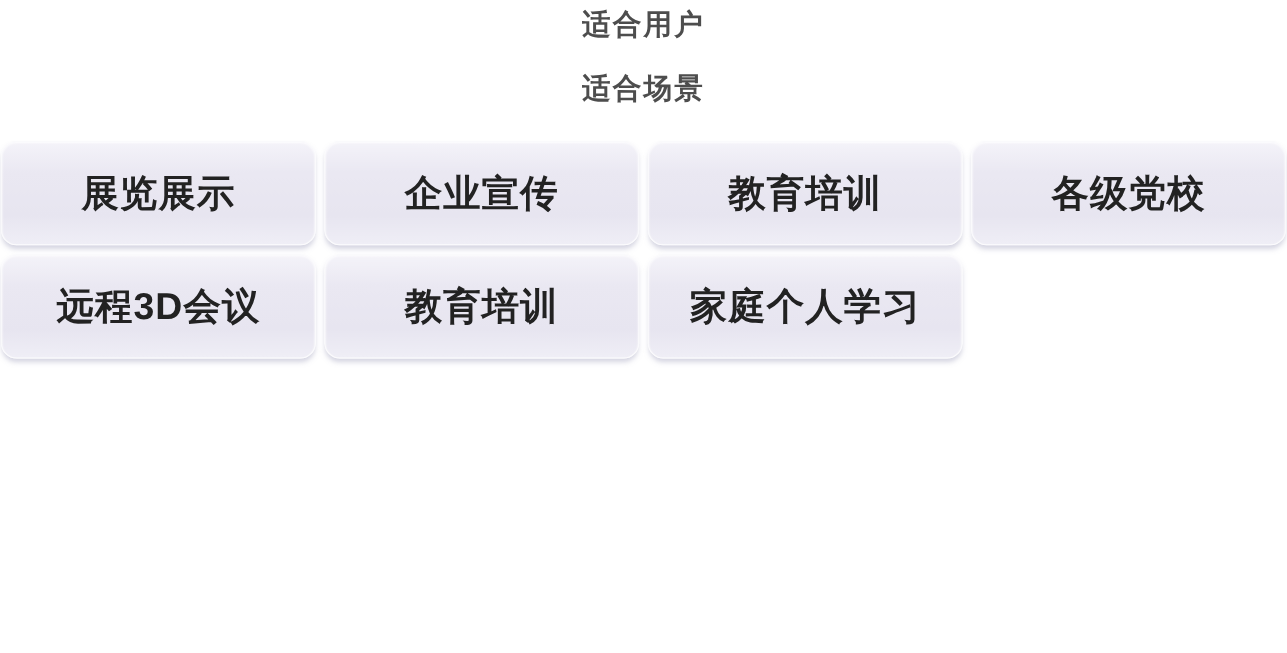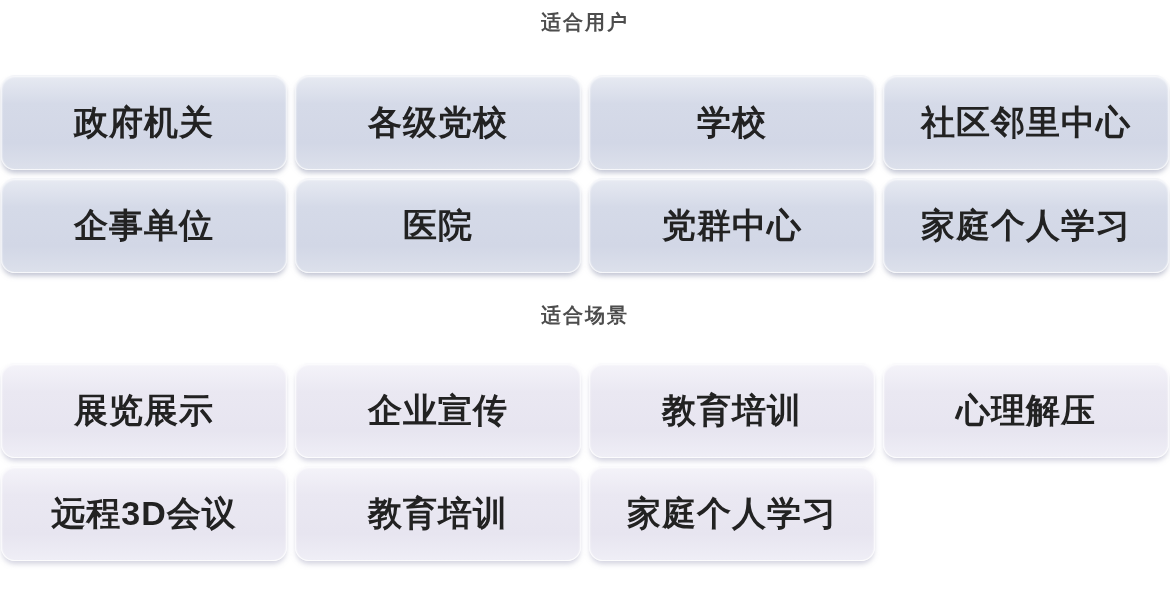--- a/index.html
+++ b/index.html
@@ -10,21 +10,21 @@
     height: 594px;
     overflow: hidden;
     font-family: "Liberation Sans", "DejaVu Sans", sans-serif;
   }
   .page {
     width: 1168px;
     margin: 0 auto;
   }
   .section-title {
     text-align: center;
-    font-size: 20px;
+    font-size: 26px;
     line-height: 32px;
     font-weight: 700;
     color: #4d4d4d;
     letter-spacing: 2px;
   }
   .section-title.first { margin-top: 6px; }
   .section-title.second { margin-top: 26px; }
   .tile-grid {
     display: grid;
     grid-template-columns: repeat(4, 1fr);
@@ -58,36 +58,26 @@
                 inset 0 1px 2px rgba(255,255,255,0.9);
   }
 </style>
 </head>
 <body>
 
 <div class="page">
 
   <div class="section-title first">适合用户</div>
 
-  <div class="tile-grid users">
-    <div class="tile blue">政府机关</div>
-    <div class="tile blue">各级党校</div>
-    <div class="tile blue">学校</div>
-    <div class="tile blue">社区邻里中心</div>
-    <div class="tile blue">企事单位</div>
-    <div class="tile blue">医院</div>
-    <div class="tile blue">党群中心</div>
-    <div class="tile blue">家庭个人学习</div>
-  </div>
 
   <div class="section-title second">适合场景</div>
 
   <div class="tile-grid scenes">
     <div class="tile purple">展览展示</div>
     <div class="tile purple">企业宣传</div>
     <div class="tile purple">教育培训</div>
-    <div class="tile purple">心理解压</div>
+    <div class="tile purple">各级党校</div>
     <div class="tile purple">远程3D会议</div>
     <div class="tile purple">教育培训</div>
     <div class="tile purple">家庭个人学习</div>
   </div>
 
 </div>
 
 </body></html>

